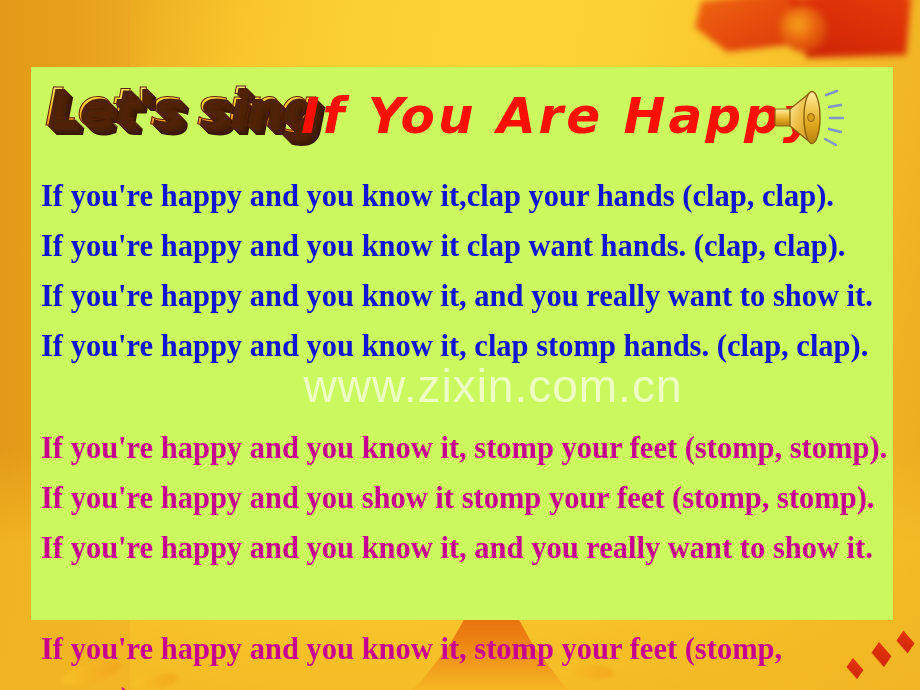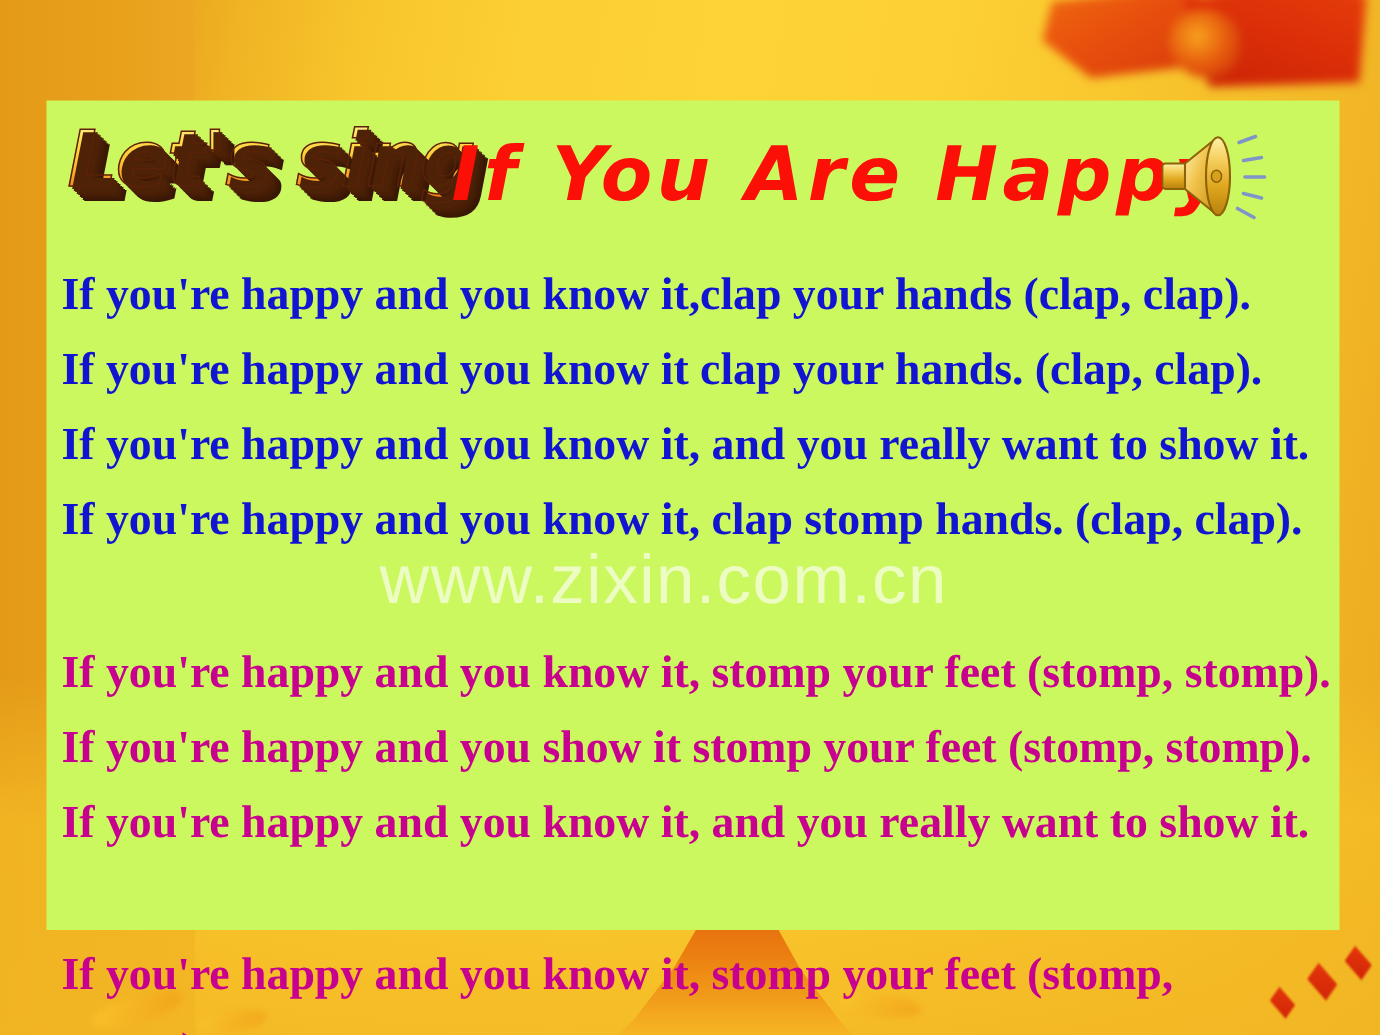--- a/index.html
+++ b/index.html
@@ -119,21 +119,21 @@
     left: 31px; top: 67px;
     width: 862px; height: 553px;
     background: #ccf85f;
   }
 
   
   .watermark {
     position: absolute;
     left: 222px; top: 292px;
     width: 480px;
-    text-align: left;
+    text-align: center;
     font-family: "Liberation Sans", sans-serif;
     font-size: 46px;
     letter-spacing: 1px;
     color: rgba(255,255,255,.62);
     white-space: nowrap;
     pointer-events: none;
     z-index: 3;
   }
 
   
@@ -283,21 +283,21 @@
         </svg>
       </span>
     </div>
 
     <div class="watermark">www.zixin.com.cn</div>
 
     <div class="lyrics">
 
       <div class="verse-1">
         <div class="lyric-line">If you're happy and you know it,clap your hands (clap, clap).</div>
-        <div class="lyric-line">If you're happy and you know it clap your hands. (clap, clap).</div>
+        <div class="lyric-line">If you're happy and you know it clap want hands. (clap, clap).</div>
         <div class="lyric-line">If you're happy and you know it, and you really want to show it.</div>
         <div class="lyric-line">If you're happy and you know it, clap stomp hands. (clap, clap).</div>
       </div>
 
       <div class="verse-gap"></div>
 
       <div class="verse-2">
         <div class="lyric-line wrap">If you're happy and you know it, stomp your feet (stomp, stomp).</div>
         <div class="lyric-line">If you're happy and you show it stomp your feet (stomp, stomp).</div>
         <div class="lyric-line">If you're happy and you know it, and you really want to show it.</div>

